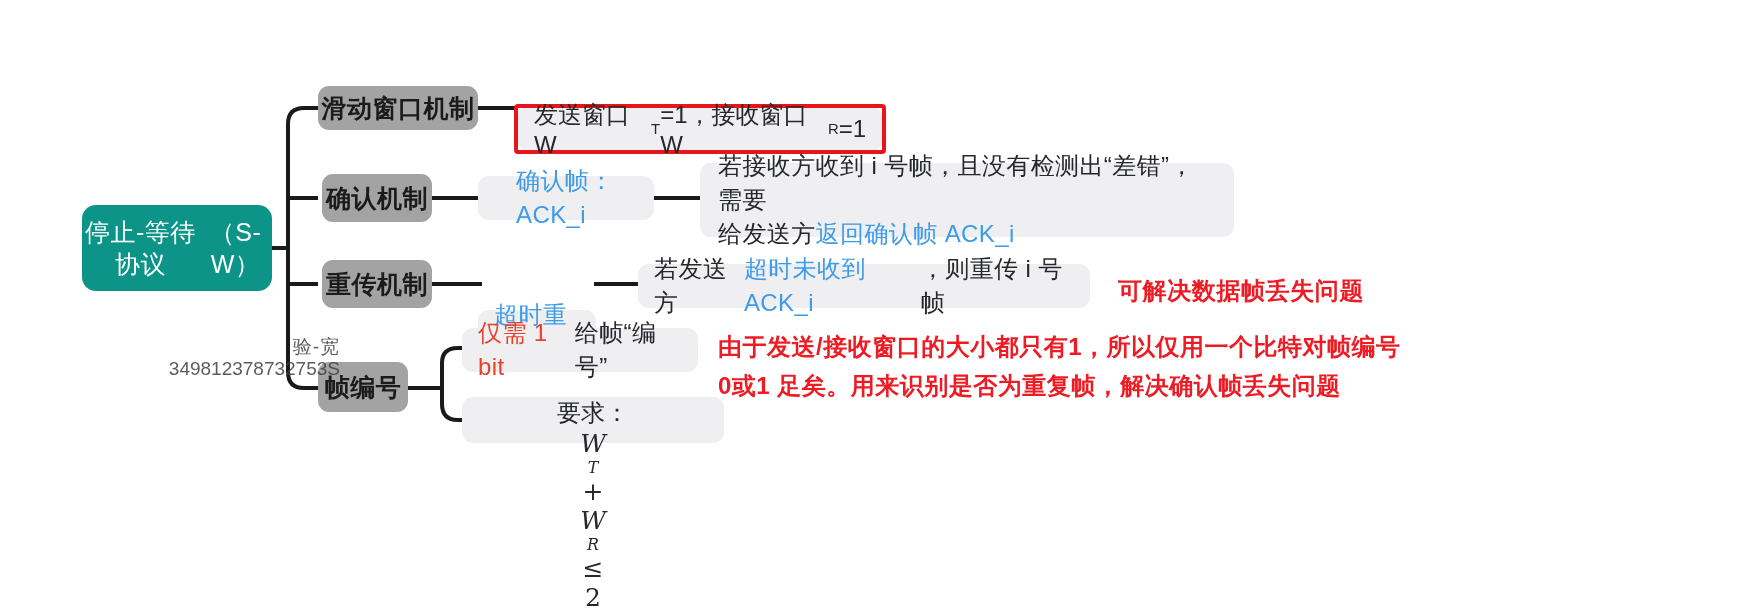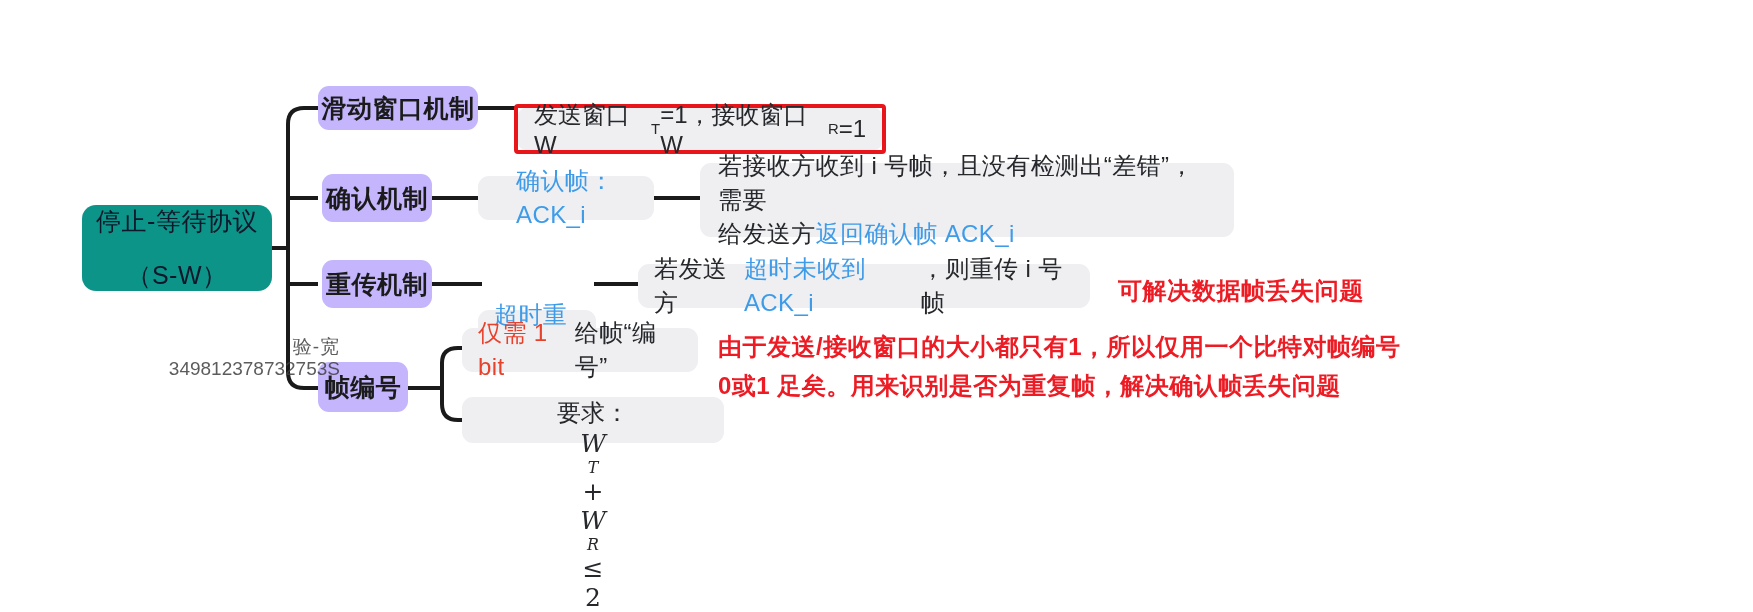--- a/index.html
+++ b/index.html
@@ -18,34 +18,34 @@
     position: absolute; left: 0; top: 0;
     width: 1753px; height: 612px;
     pointer-events: none;
   }
 
   .node { position: absolute; box-sizing: border-box; }
 
   
   .root-node {
     background: #0D9488;
-    color: #0f172a;
+    color: #ffffff;
     border-radius: 14px;
-    display: flex; flex-direction: column;
-    align-items: center; justify-content: space-between;
+    display: flex; flex-direction: row;
+    align-items: center; justify-content: flex-start;
     line-height: 1.28;
     font-size: 25px;
     letter-spacing: 0.5px;
     text-align: center;
   }
   .root-line2 { font-size: 25px; }
 
   
   .branch-node {
-    background: #c4b5fd;
+    background: #a3a3a3;
     color: #1b1b1b;
     border-radius: 11px;
     display: flex; align-items: center; justify-content: center;
     font-size: 25px;
     font-weight: 600;
     letter-spacing: 0.5px;
     white-space: nowrap;
   }
 
   

